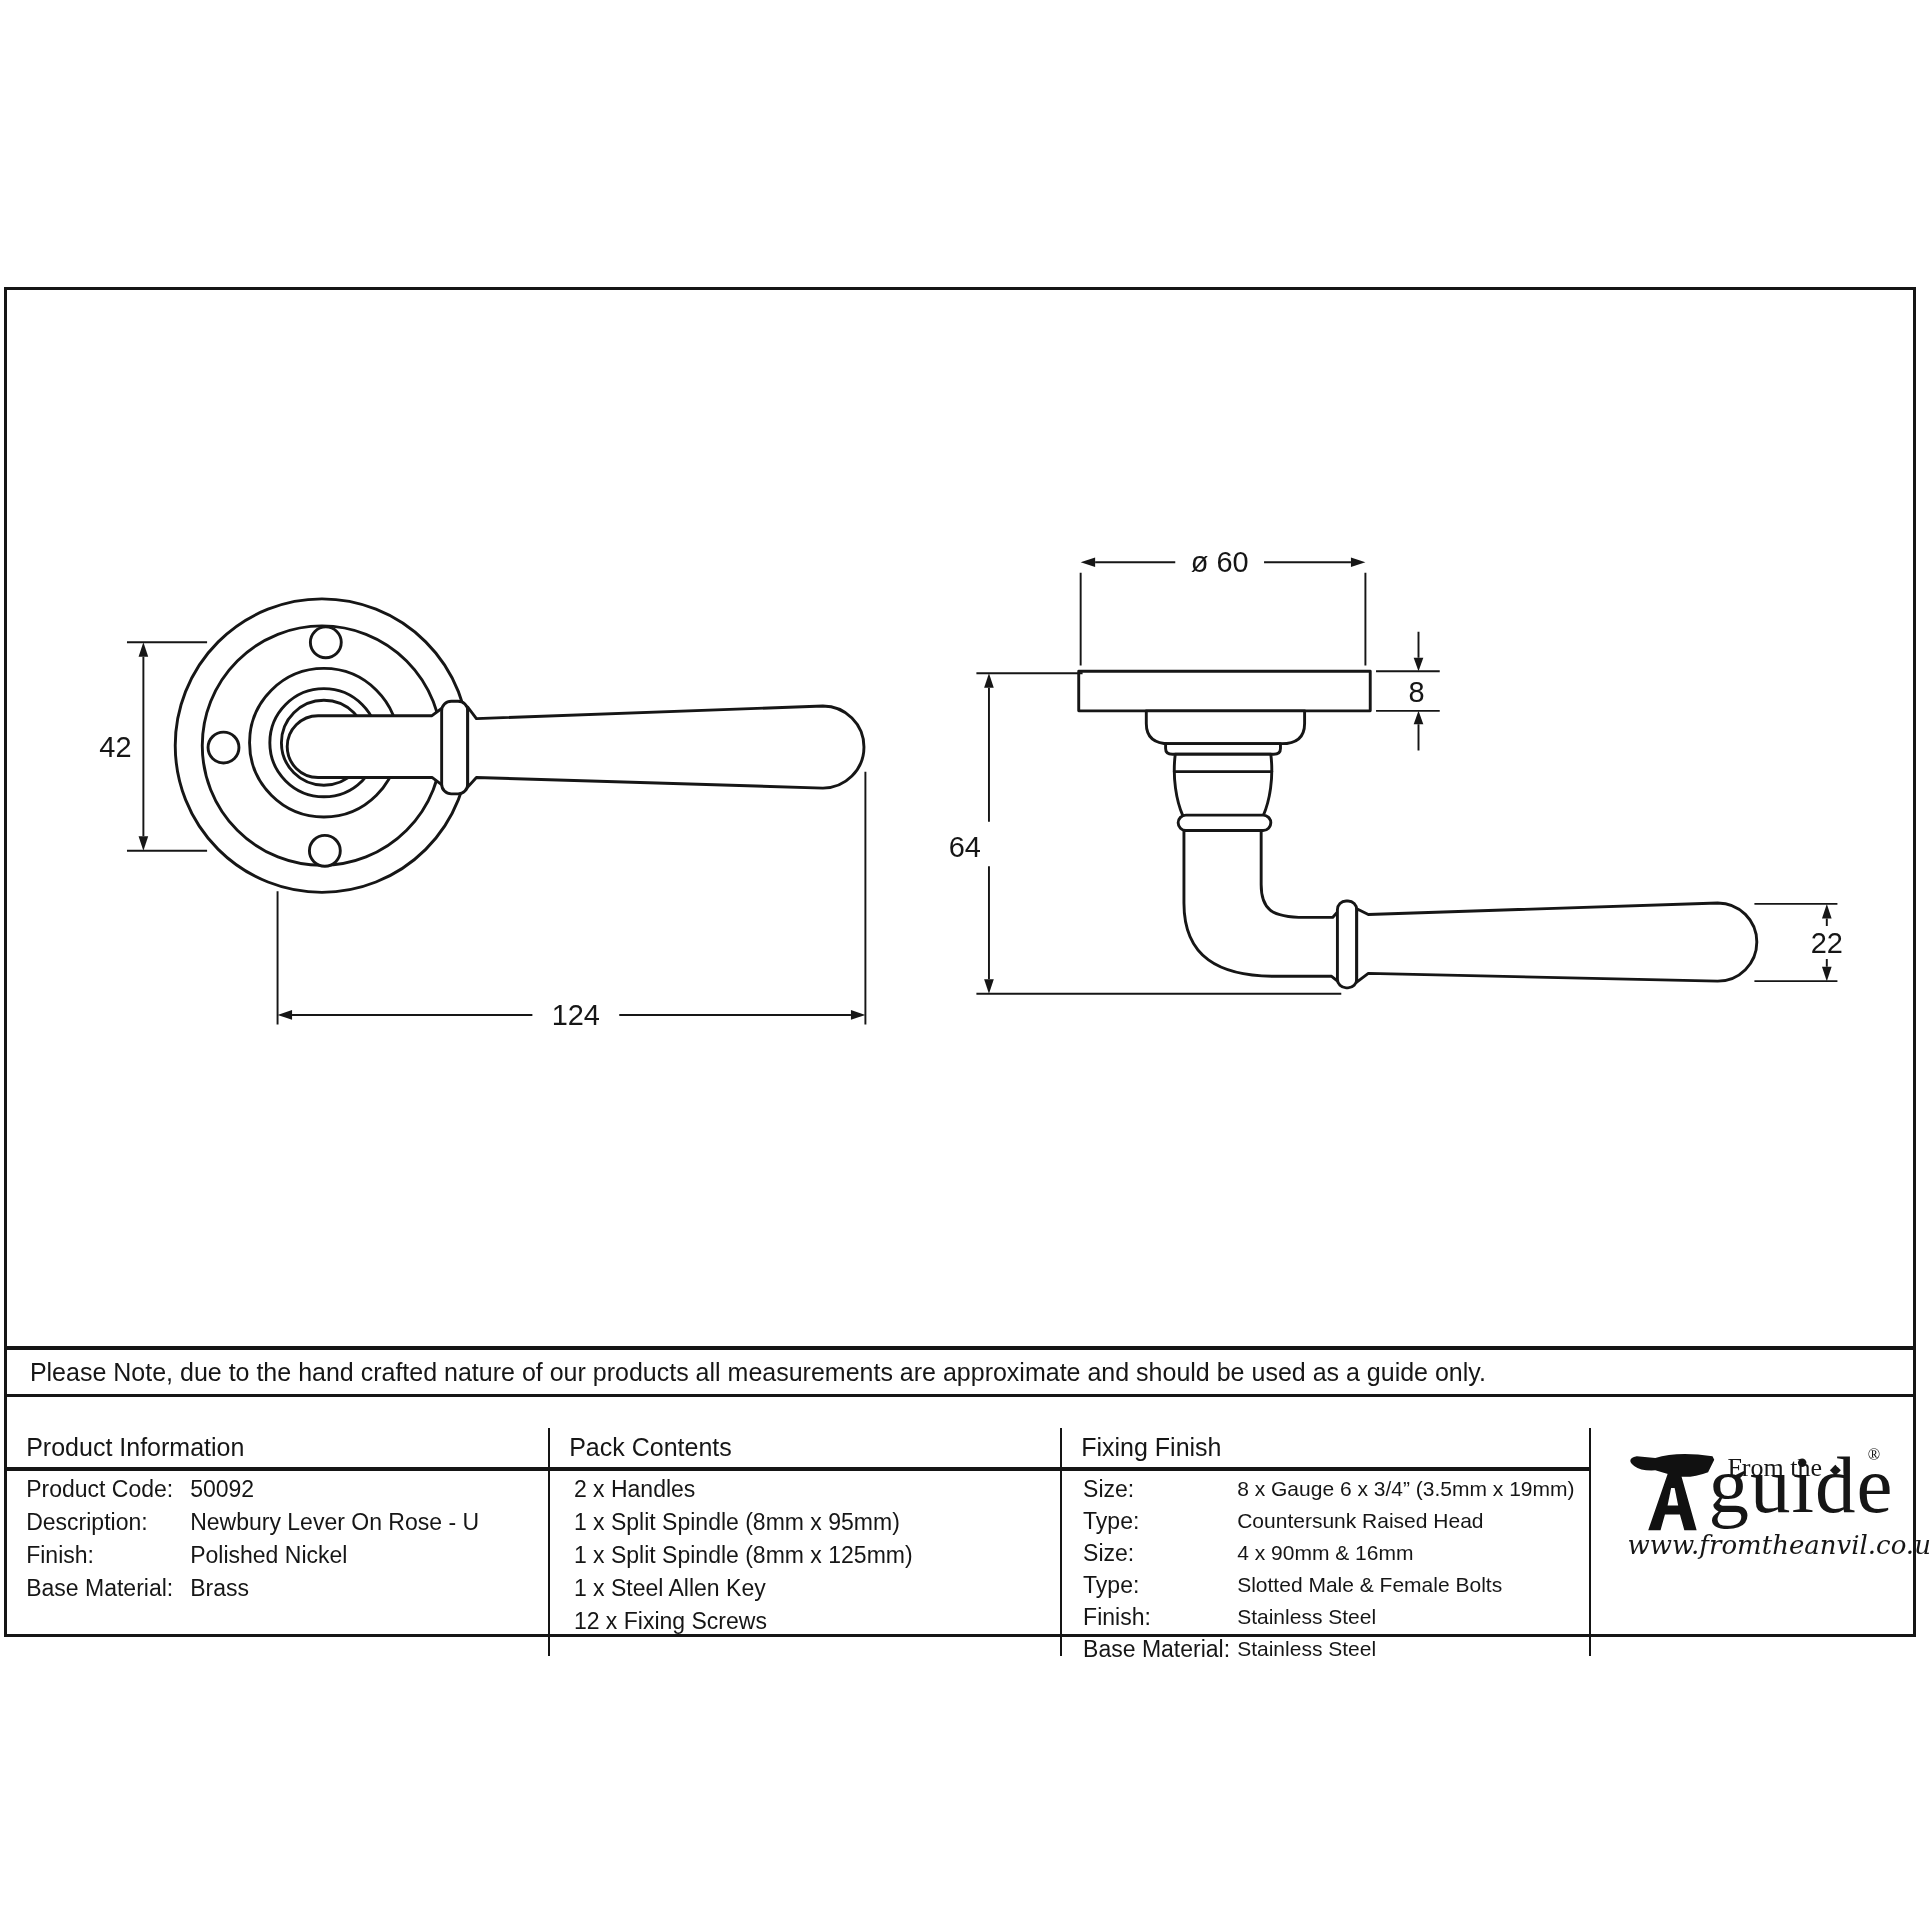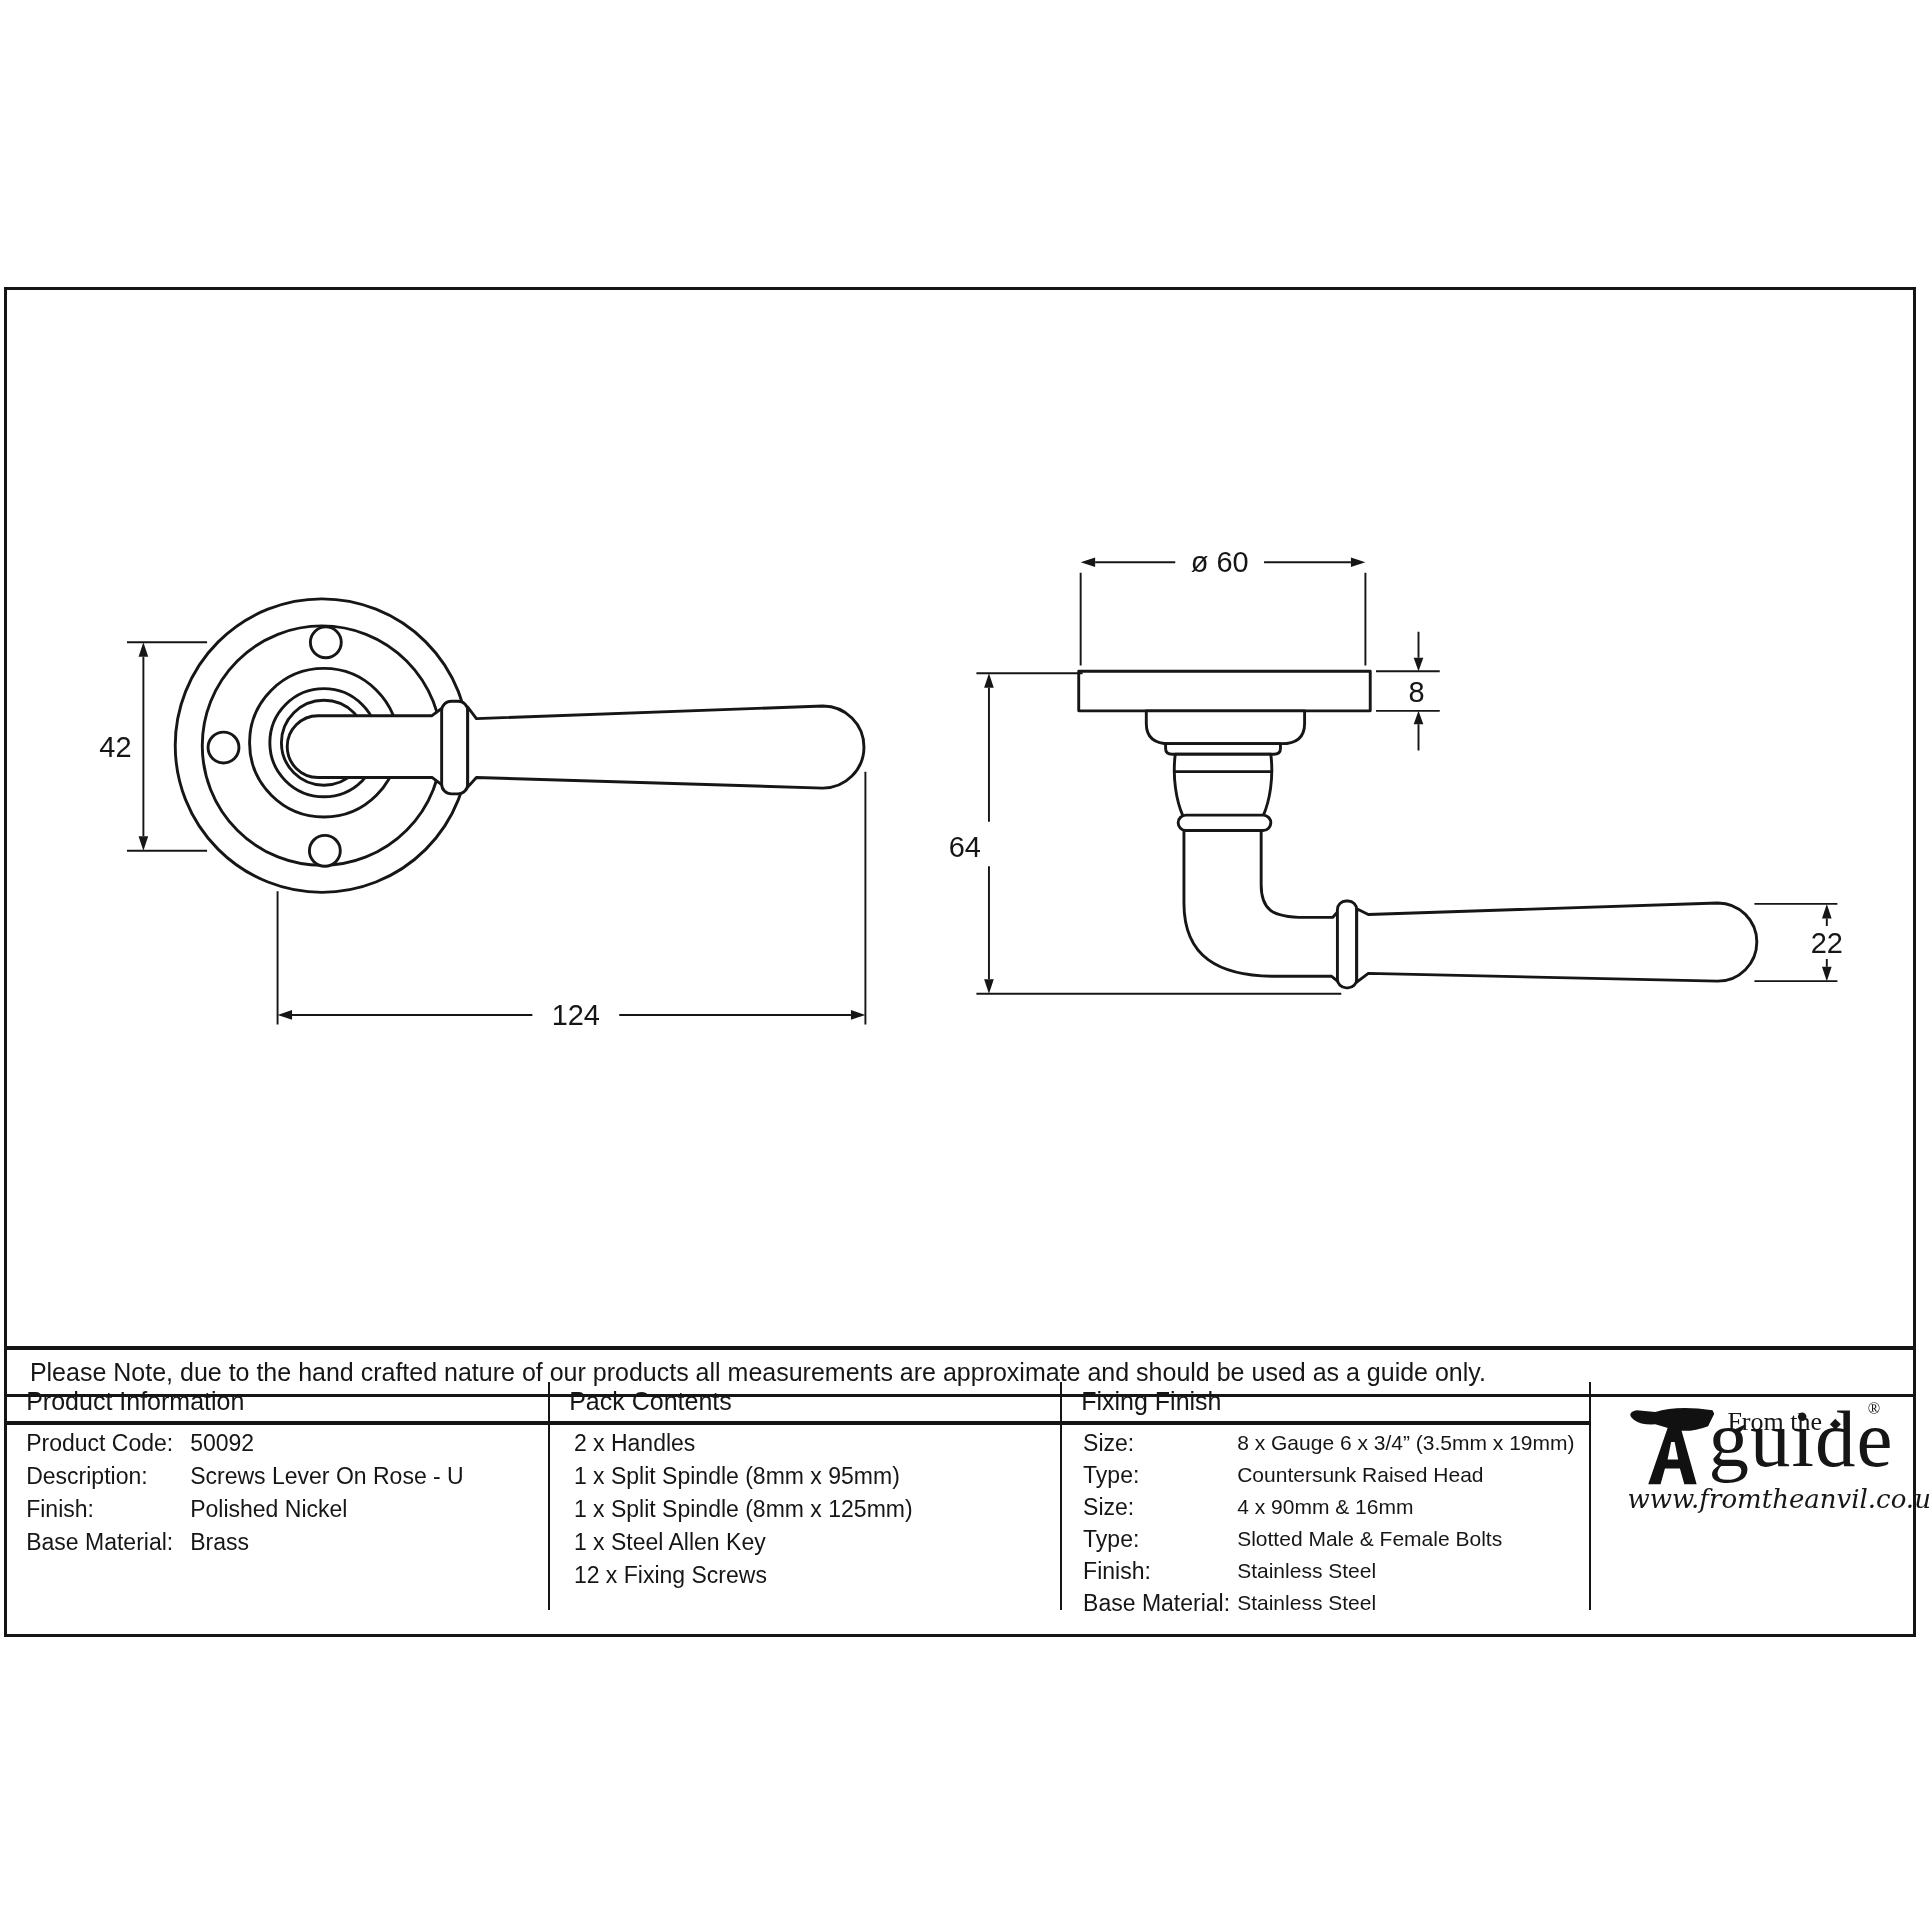--- a/index.html
+++ b/index.html
@@ -1,21 +1,21 @@
 <!DOCTYPE html>
 <html><head>
 <meta charset="utf-8">
 <style>
   html,body{margin:0;padding:0;background:#fff;}
   body{width:1931px;height:1931px;position:relative;font-family:"Liberation Sans",sans-serif;color:#161616;}
   #sheet{position:absolute;left:3.9px;top:287px;width:1906px;height:1344px;border:3.9px solid #151515;}
   #drawings{position:absolute;left:0;top:0;}
   svg text{font-family:"Liberation Sans",sans-serif;font-size:30px;fill:#161616;stroke:none;}
   #notebar{position:absolute;left:0;top:1056px;width:100%;height:51px;border-top:4.8px solid #151515;border-bottom:3.9px solid #151515;box-sizing:border-box;display:flex;align-items:center;padding-left:23px;font-size:25px;}
-  #spec-table{position:absolute;left:0;top:1092px;width:100%;height:228px;display:flex;align-items:flex-end;}
+  #spec-table{position:absolute;left:0;top:1138px;width:100%;height:228px;display:flex;align-items:flex-end;}
   .col{height:100%;box-sizing:border-box;}
   .col.divided{border-right:2.9px solid #151515;}
   .c1{width:543px;} .c2{width:512px;} .c3{width:529px;} .c4{flex:1;position:relative;}
   .col-header{height:39px;line-height:39px;border-bottom:4.8px solid #151515;padding-left:19.3px;font-size:25px;}
   .col-body{padding-top:2px;}
   .kv-row{display:flex;height:33px;line-height:33px;font-size:23px;padding-left:19.3px;}
   .kv-label{width:164px;flex:none;}
   .c3 .col-body{padding-top:1.9px;}
   .c3 .kv-row{height:32px;line-height:32px;}
   .c3 .kv-label{width:156px;padding-left:1.9px;box-sizing:border-box;}
@@ -115,21 +115,21 @@
 
     <div class="col c1 divided">
       <div class="col-header">Product Information</div>
       <div class="col-body">
         <div class="kv-row">
           <span class="kv-label">Product Code:</span>
           <span class="kv-value">50092</span>
         </div>
         <div class="kv-row">
           <span class="kv-label">Description:</span>
-          <span class="kv-value">Screws Lever On Rose - U</span>
+          <span class="kv-value">Newbury Lever On Rose - U</span>
         </div>
         <div class="kv-row">
           <span class="kv-label">Finish:</span>
           <span class="kv-value">Polished Nickel</span>
         </div>
         <div class="kv-row">
           <span class="kv-label">Base Material:</span>
           <span class="kv-value">Brass</span>
         </div>
       </div>

